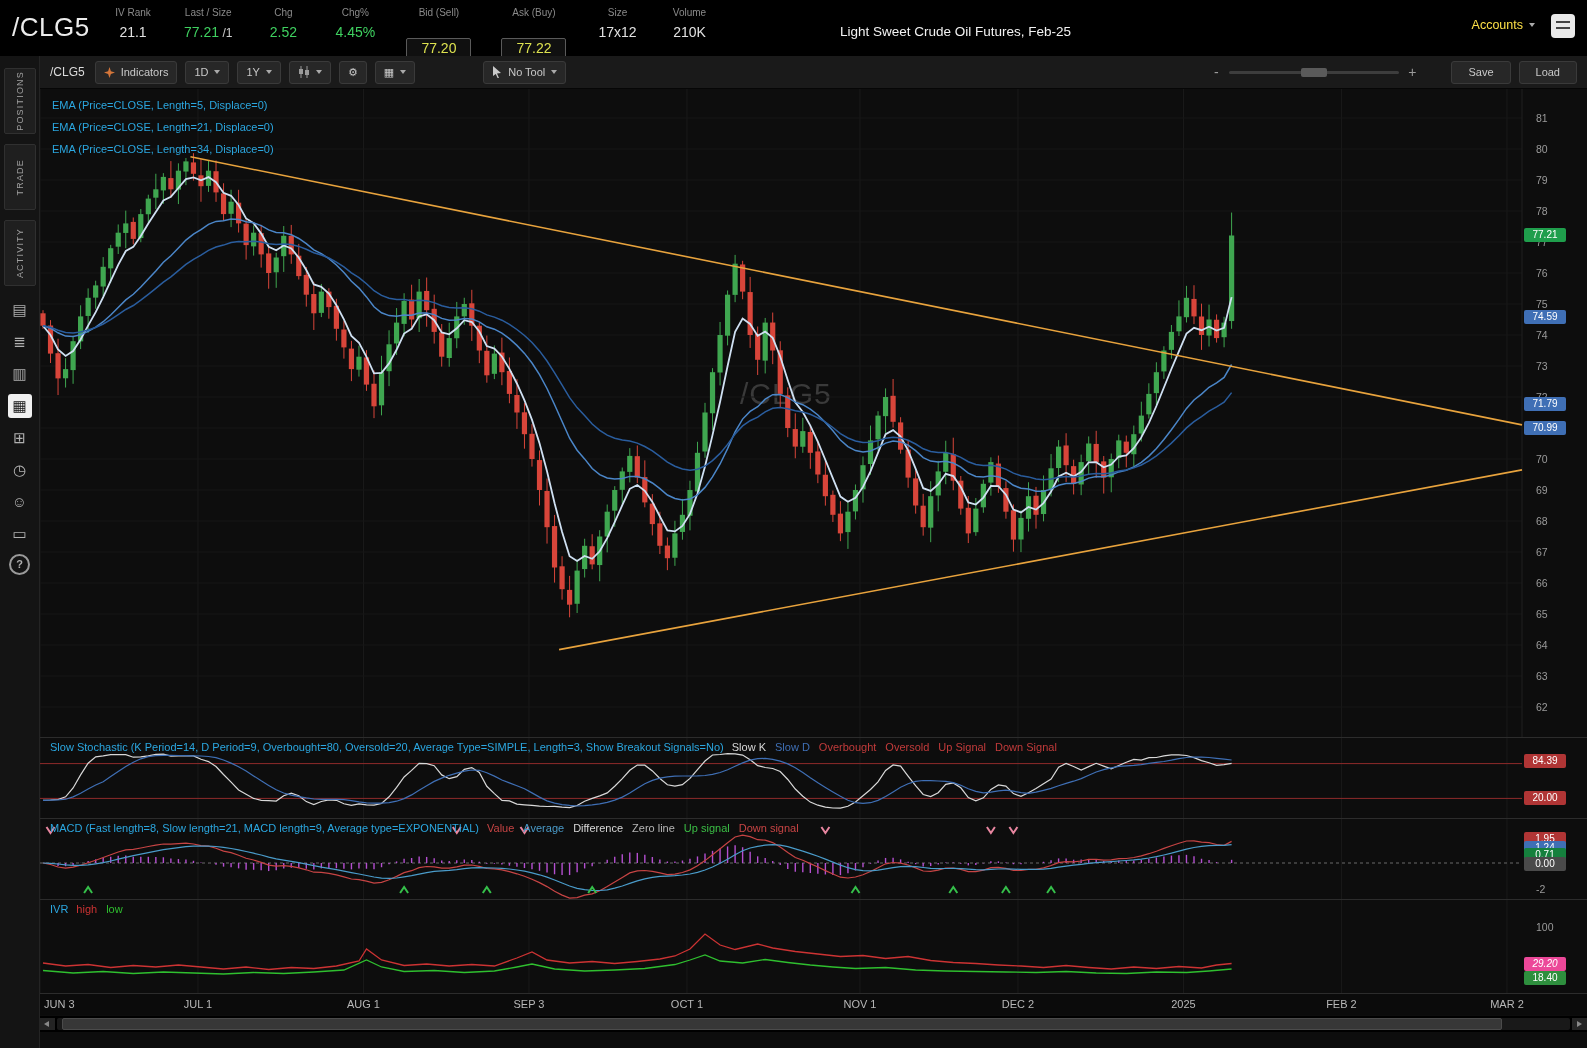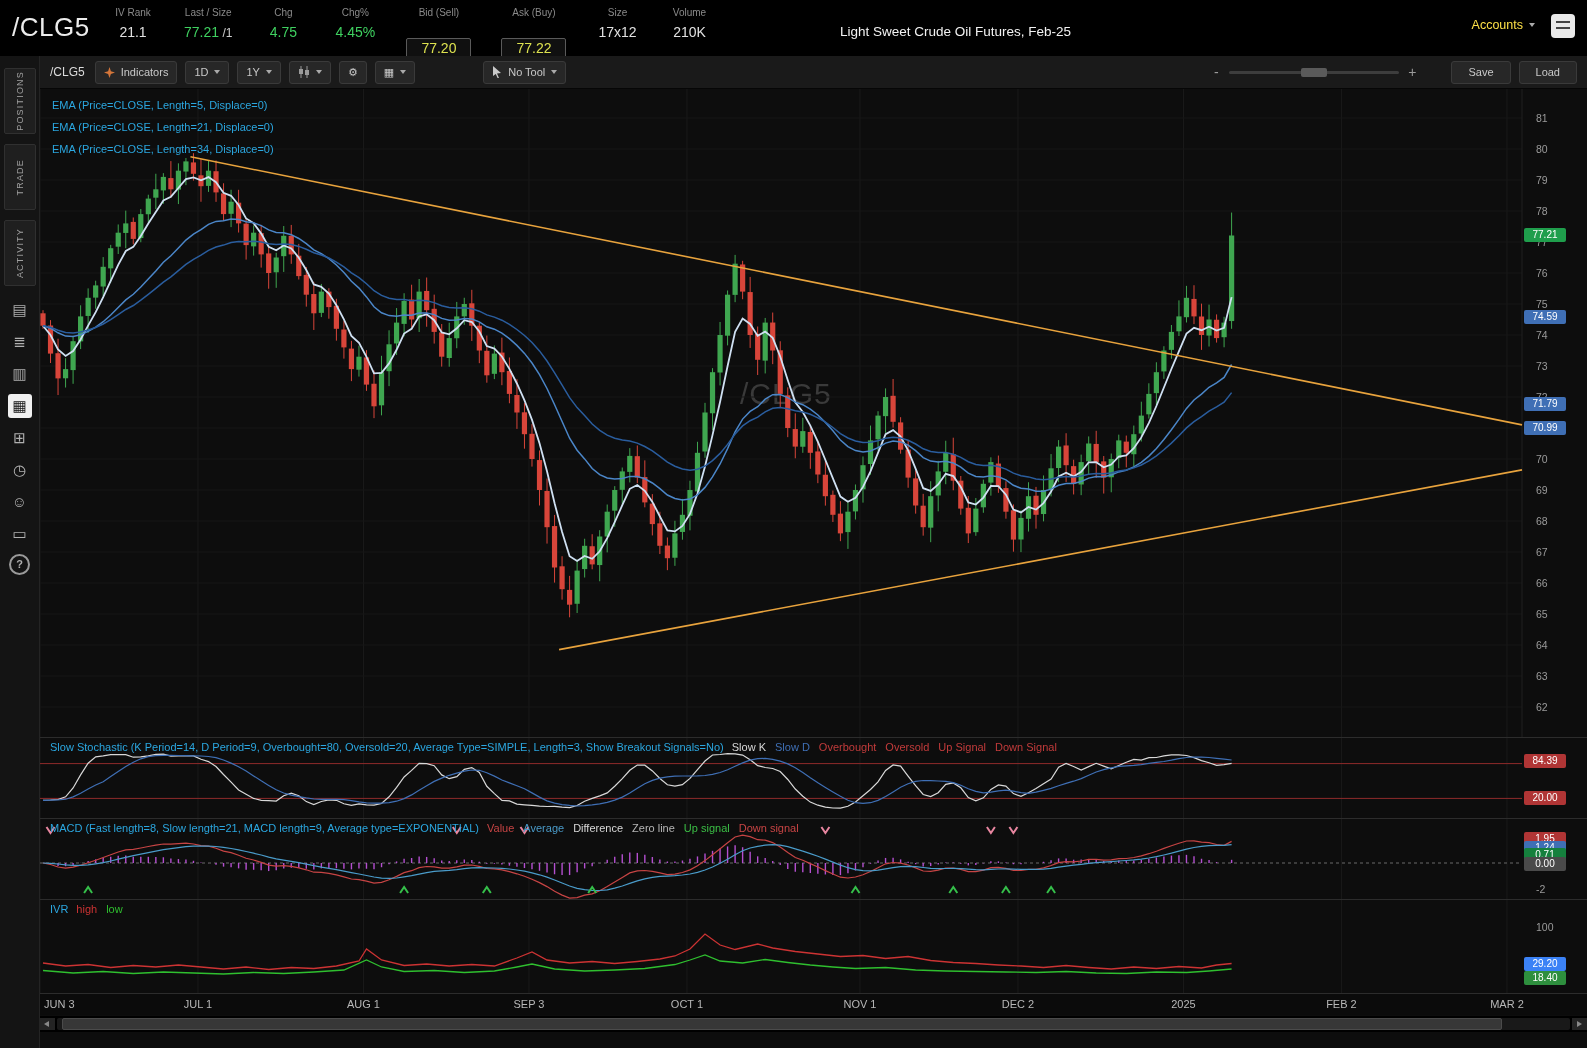--- a/index.html
+++ b/index.html
@@ -78,21 +78,21 @@
         <div class="hfield">
           <div class="hlabel">IV Rank</div>
           <div class="hval"><span style="color: rgb(224, 224, 224);">21.1</span></div>
         </div>
         <div class="hfield">
           <div class="hlabel">Last / Size</div>
           <div class="hval"><span style="color: rgb(63, 209, 96);">77.21</span><span class="sfx"> /1</span></div>
         </div>
         <div class="hfield">
           <div class="hlabel">Chg</div>
-          <div class="hval"><span style="color: rgb(63, 209, 96);">4.75</span></div>
+          <div class="hval"><span style="color: rgb(63, 209, 96);">2.52</span></div>
         </div>
         <div class="hfield">
           <div class="hlabel">Chg%</div>
           <div class="hval"><span style="color: rgb(63, 209, 96);">4.45%</span></div>
         </div>
         <div class="hfield">
           <div class="hlabel">Bid (Sell)</div>
           <div class="hval boxed"><span style="color: rgb(221, 226, 79);">77.20</span></div>
         </div>
         <div class="hfield">
@@ -812,21 +812,21 @@
           <line x1="819.989847715736" x2="819.989847715736" y1="0" y2="93" stroke="#1a1a1a"></line>
           <line x1="977.9695431472081" x2="977.9695431472081" y1="0" y2="93" stroke="#1a1a1a"></line>
           <line x1="1143.472081218274" x2="1143.472081218274" y1="0" y2="93" stroke="#1a1a1a"></line>
           <line x1="1301.451776649746" x2="1301.451776649746" y1="0" y2="93" stroke="#1a1a1a"></line>
           <line x1="1466.9543147208121" x2="1466.9543147208121" y1="0" y2="93" stroke="#1a1a1a"></line>
           <polyline points="3.0,63.0 25.6,66.0 48.1,64.5 70.7,67.5 93.3,65.5 115.8,67.0 138.4,65.0 161.0,67.0 183.5,69.0 206.1,67.0 228.7,69.5 251.3,67.5 273.8,68.5 296.4,66.0 319.0,61.0 326.5,49.0 341.5,60.0 364.1,65.5 386.7,64.0 409.2,66.0 431.8,64.5 454.4,66.0 476.9,58.0 492.0,52.0 507.0,60.0 529.6,63.0 552.2,61.5 574.7,63.5 597.3,61.5 619.9,59.0 634.9,56.0 650.0,49.0 665.0,34.0 680.1,45.0 695.1,49.5 717.7,44.0 732.7,48.0 755.3,51.5 777.9,54.0 800.4,56.5 823.0,55.5 845.6,58.5 868.1,56.5 890.7,60.5 913.3,62.5 935.8,63.5 958.4,65.0 981.0,66.0 1003.5,67.5 1026.1,65.5 1048.7,67.5 1071.2,69.0 1093.8,67.0 1116.4,68.5 1138.9,66.5 1161.5,68.0 1176.6,65.0 1191.6,63.5" fill="none" stroke="#cc3333" stroke-width="1.3"></polyline>
           <polyline points="3.0,70.5 33.1,73.0 63.2,71.5 93.3,73.5 123.4,72.0 153.5,73.0 183.5,74.0 213.6,72.5 243.7,73.5 273.8,72.0 303.9,70.0 326.5,60.0 341.5,67.0 364.1,71.5 394.2,70.5 424.3,72.5 454.4,71.0 476.9,67.0 492.0,64.0 514.6,69.0 544.6,71.0 574.7,70.0 604.8,68.5 634.9,64.5 650.0,60.0 665.0,55.0 680.1,61.0 702.6,63.0 725.2,59.5 747.8,62.5 770.3,65.0 792.9,67.0 815.5,68.5 845.6,67.5 875.6,70.0 905.7,71.0 935.8,71.5 965.9,72.0 996.0,72.5 1026.1,71.5 1056.2,73.0 1086.3,73.5 1116.4,72.0 1146.5,72.5 1169.0,71.0 1191.6,69.0" fill="none" stroke="#2fbf2f" stroke-width="1.3"></polyline>
           <text x="1496" y="31" fill="#9a9a9a" font-size="10.5">100</text>
         </svg>
       <div class="pane-label" id="ivr-label"><span class="plmain" style="color: rgb(43, 167, 224);">IVR</span><span class="plitem" style="color: rgb(204, 51, 51);">high</span><span class="plitem" style="color: rgb(47, 191, 47);">low</span></div>
-    <div class="bubble" style="top: 57.4px; background: #3b82f6;">29.20</div>
+    <div class="bubble" style="top: 57.4px; background: #ec4899; font-style: italic;">29.20</div>
         <div class="bubble" style="top: 70.8px; background: rgb(46, 143, 62);">18.40</div>
       </div>
     <div id="time-axis">
         <span class="tlabel" style="transform: none; left: 4px;">JUN 3</span>
         <span class="tlabel" style="left: 157.98px;">JUL 1</span>
         <span class="tlabel" style="left: 323.482px;">AUG 1</span>
         <span class="tlabel" style="left: 488.985px;">SEP 3</span>
         <span class="tlabel" style="left: 646.964px;">OCT 1</span>
         <span class="tlabel" style="left: 819.99px;">NOV 1</span>
         <span class="tlabel" style="left: 977.97px;">DEC 2</span>

